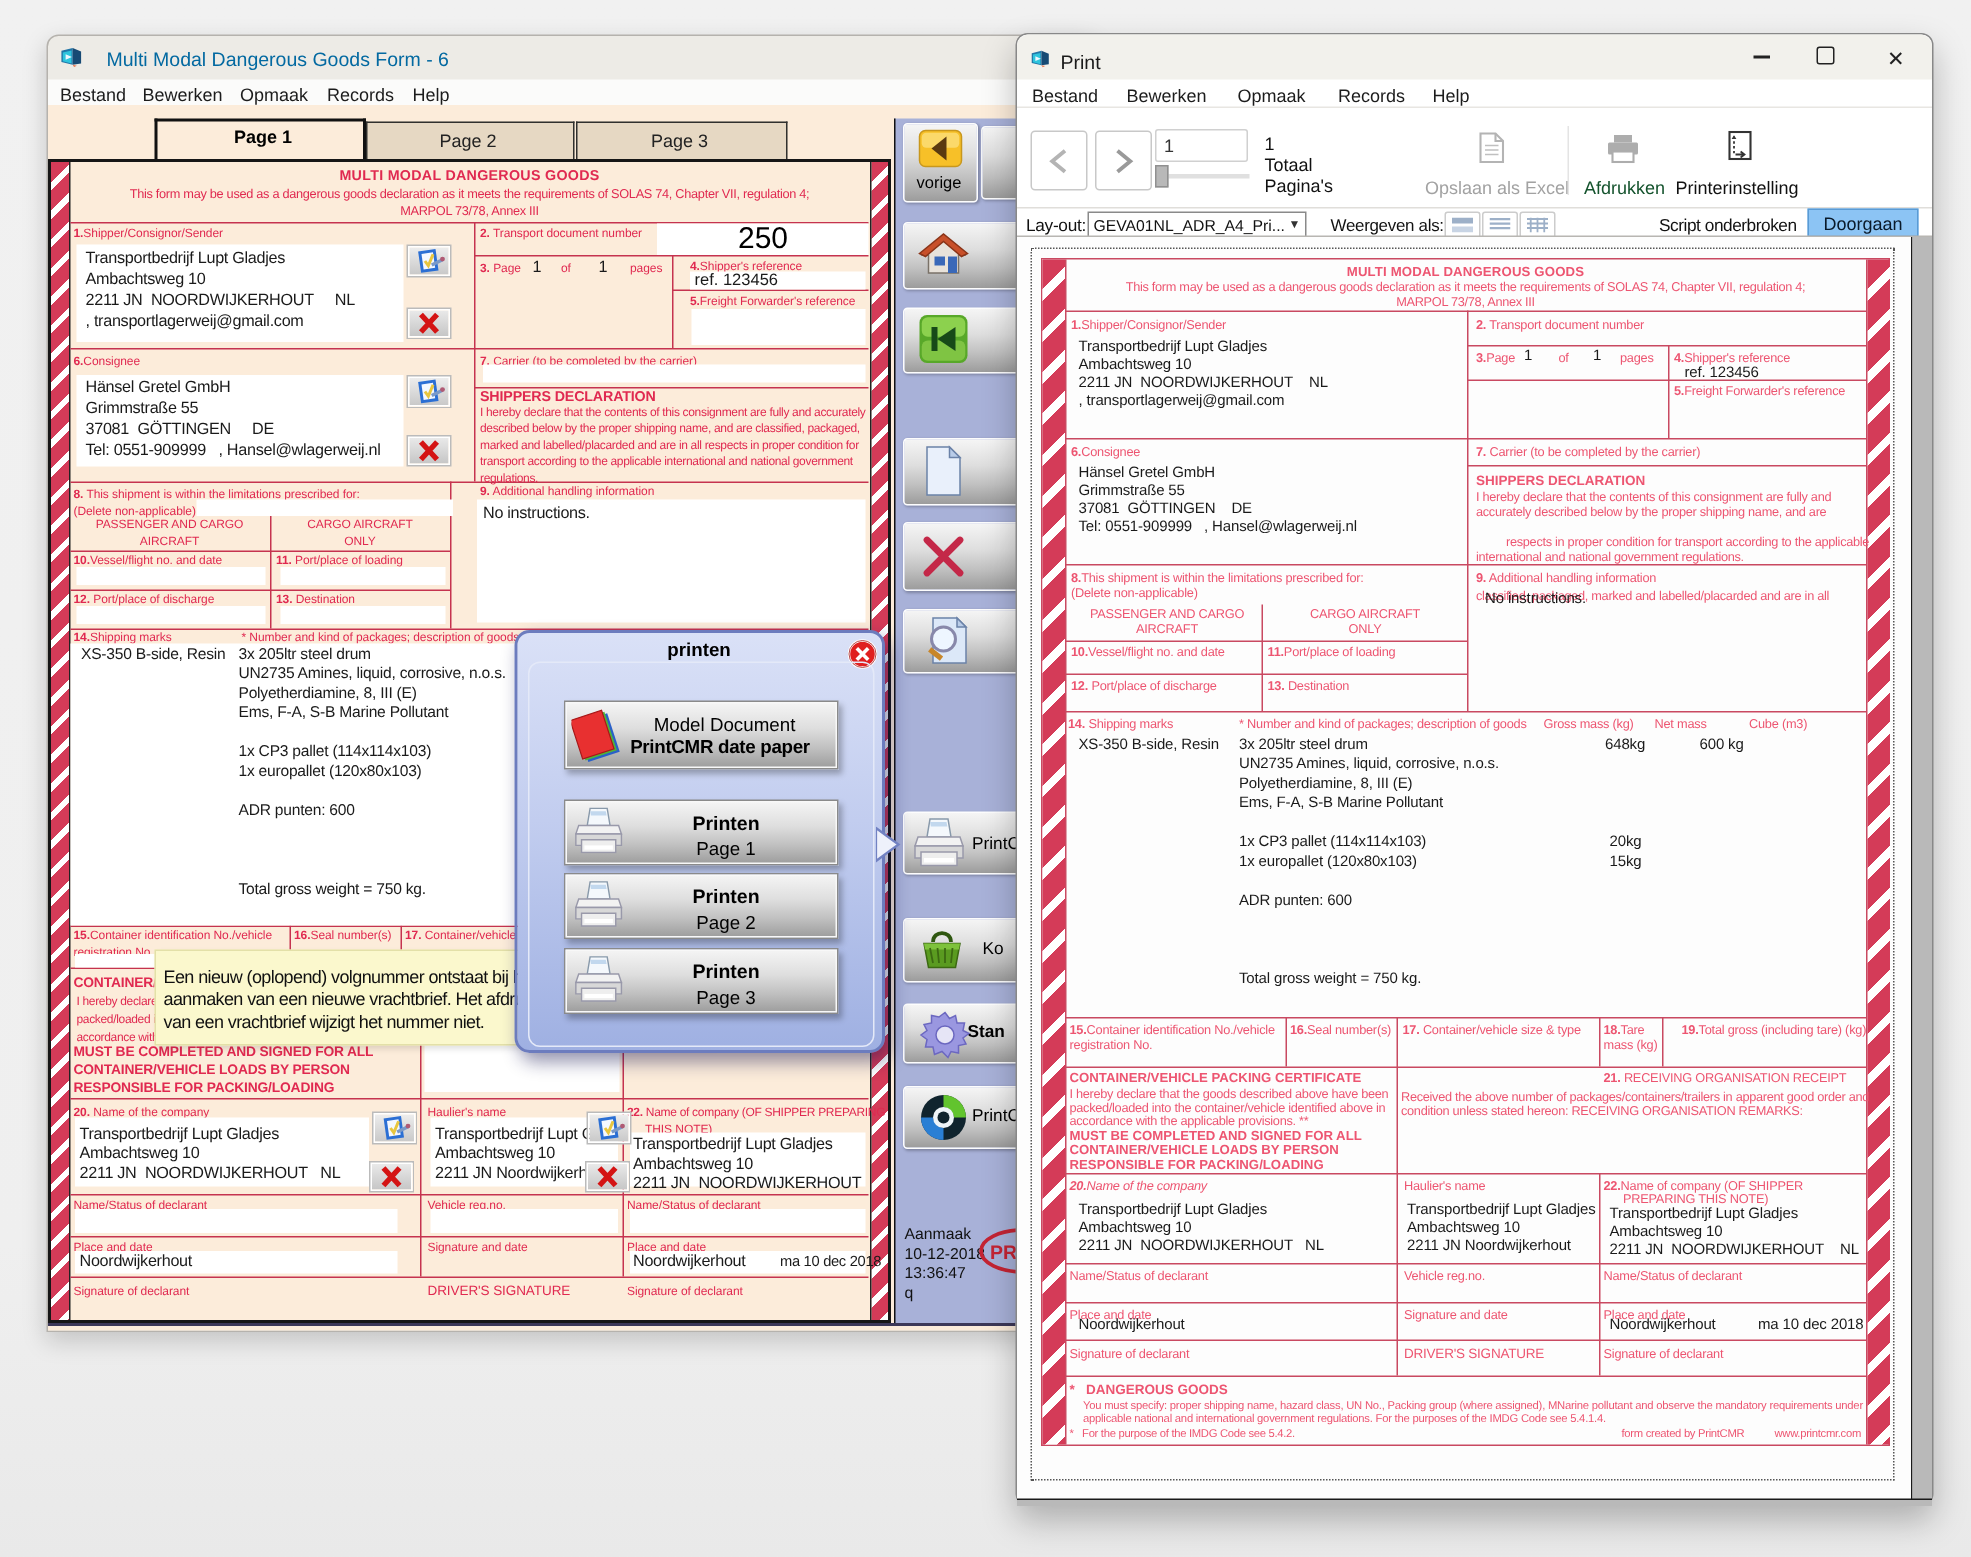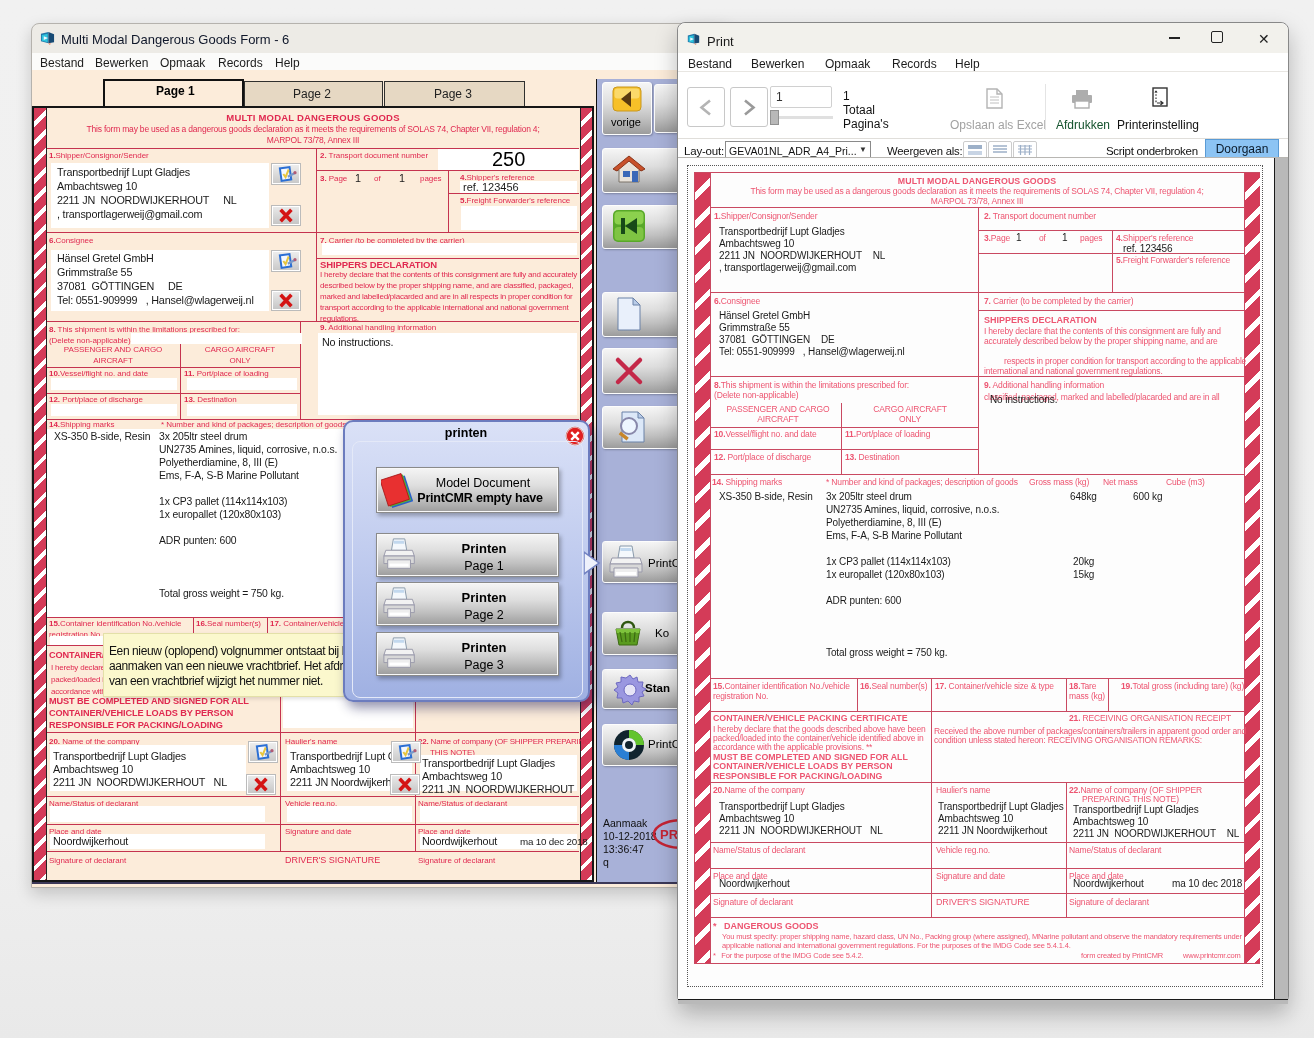--- a/index.html
+++ b/index.html
@@ -20,21 +20,21 @@
 </style></head><body>
 <div class="a" style="left:31px;top:23px;width:700px;height:865px;background:#edebe6;border-radius:8px 8px 0 0;border:1px solid #b5b2ad;box-shadow:0 6px 16px rgba(0,0,0,.18)"></div>
 
 <svg class="a" style="left:40px;top:31px" width="15" height="15" viewBox="0 0 16 16">
 <polygon points="1,3 9,1 9,13 1,11" fill="#2176a8"></polygon>
 <polygon points="9,1 15,3.5 15,12 9,13" fill="#174a74"></polygon>
 <polygon points="2,4.2 8.2,2.8 8.2,12 2,10.4" fill="#2ec4dd"></polygon>
 <polygon points="4,5.5 8.5,7.5 4,9.5" fill="#eef8ff"></polygon>
 <polygon points="9,13 12,13.6 10,14.6" fill="#e8734a"></polygon>
 </svg>
-<div class="a t13" style="left:61px;top:32px;color:#0f172a">Multi Modal Dangerous Goods Form - 6</div>
+<div class="a t13" style="left:71px;top:32px;color:#0369a1">Multi Modal Dangerous Goods Form - 6</div>
 <div class="a" style="left:32px;top:53px;width:697px;height:17px;background:#fbfbfa"></div>
 <div class="a t12" style="left:40px;top:56px;color:#1c1c1c">Bestand</div>
 <div class="a t12" style="left:95px;top:56px;color:#1c1c1c">Bewerken</div>
 <div class="a t12" style="left:160px;top:56px;color:#1c1c1c">Opmaak</div>
 <div class="a t12" style="left:218px;top:56px;color:#1c1c1c">Records</div>
 <div class="a t12" style="left:275px;top:56px;color:#1c1c1c">Help</div>
 <div class="a" style="left:32px;top:70px;width:698px;height:817px;background:#fcecda"></div>
 <div class="a" style="left:244px;top:81px;width:139px;height:25px;background:#e6d8c3;border:1px solid #30302e;border-bottom:none"></div>
 <div class="a t12" style="left:293px;top:87px;color:#222">Page 2</div>
 <div class="a" style="left:384px;top:81px;width:141px;height:25px;background:#e6d8c3;border:1px solid #30302e;border-bottom:none"></div>
@@ -333,21 +333,21 @@
   </svg>
 <div class="a" style="left:376px;top:467px;width:183px;height:46px;background:linear-gradient(180deg,#f5f5f5 0%,#dedede 40%,#c0c0c0 70%,#9c9c9c 100%);border:1px solid #8a8a8a;outline:1.5px solid #f8f8f8;outline-offset:-2.5px;box-shadow:2px 3px 4px rgba(0,0,0,.28)"></div>
 <svg class="a" style="left:381px;top:471px" width="36" height="38" viewBox="0 0 36 38">
 <g transform="rotate(-18 18 19)">
 <rect x="6" y="7" width="22" height="27" fill="#2a60c8"></rect>
 <rect x="4.5" y="5.5" width="22" height="27" fill="#50b438"></rect>
 <rect x="3" y="4" width="22" height="27" fill="#e83030" stroke="#a81818" stroke-width=".8"></rect>
 </g>
   </svg>
 <div class="a c" style="left:483px;top:476px;font-size:12.5px;color:#000">Model Document</div>
-<div class="a c" style="left:480px;top:491px;font-size:12.5px;letter-spacing:-.2px;color:#000"><b>PrintCMR empty have</b></div>
+<div class="a c" style="left:480px;top:491px;font-size:12.5px;letter-spacing:-.2px;color:#000"><b>PrintCMR date paper</b></div>
 <div class="a" style="left:376px;top:533px;width:183px;height:44px;background:linear-gradient(180deg,#f5f5f5 0%,#dedede 40%,#c0c0c0 70%,#9c9c9c 100%);border:1px solid #8a8a8a;outline:1.5px solid #f8f8f8;outline-offset:-2.5px;box-shadow:2px 3px 4px rgba(0,0,0,.28)"></div>
 <svg class="a" style="left:382px;top:537px" width="34.199999999999996" height="32.3" viewBox="0 0 36 34">
 <polygon points="10,14 26,14 24,2 12,2" fill="#f4f8fc" stroke="#8899aa" stroke-width="1"></polygon>
 <polygon points="12,4 23,4 23.6,7 12.6,7" fill="#c2d8ee"></polygon>
 <path d="M4 14 L32 14 L34 20 L2 20 Z" fill="#f2f2f2" stroke="#99a"></path>
 <path d="M2 20 L34 20 L34 28 L2 28 Z" fill="#d8d8d8" stroke="#99a"></path>
 <path d="M6 24 L30 24 L30 33 L6 33 Z" fill="#eee" stroke="#99a"></path>
 <rect x="8" y="28" width="20" height="3" fill="#fff"></rect>
 </svg>
 <div class="a c" style="left:484px;top:541px;font-size:13px;color:#000"><b>Printen</b></div>
@@ -555,21 +555,21 @@
 <div class="a rb2" style="left:713px;top:713px;font-size:8.8px">CONTAINER/VEHICLE PACKING CERTIFICATE</div>
 <div class="a rs2" style="left:713px;top:724px;">I hereby declare that the goods described above have been</div>
 <div class="a rs2" style="left:713px;top:733px;">packed/loaded into the container/vehicle identified above in</div>
 <div class="a rs2" style="left:713px;top:742px;">accordance with the applicable provisions. **</div>
 <div class="a rb2" style="left:713px;top:752px;font-size:8.8px">MUST BE COMPLETED AND SIGNED FOR ALL</div>
 <div class="a rb2" style="left:713px;top:761px;font-size:8.8px">CONTAINER/VEHICLE LOADS BY PERSON</div>
 <div class="a rb2" style="left:713px;top:771px;font-size:8.8px">RESPONSIBLE FOR PACKING/LOADING</div>
 <div class="a rl2" style="left:1069px;top:713px;"><b>21.</b> RECEIVING ORGANISATION RECEIPT</div>
 <div class="a rs2" style="left:934px;top:726px;">Received the above number of packages/containers/trailers in apparent good order and</div>
 <div class="a rs2" style="left:934px;top:735px;">condition unless stated hereon: RECEIVING ORGANISATION REMARKS:</div>
-<div class="a rl2" style="left:713px;top:785px;"><b>20.</b>Name of the company</div>
+<div class="a rl2" style="left:713px;top:785px;font-style:italic;"><b>20.</b>Name of the company</div>
 <div class="a rl2" style="left:936px;top:785px;">Haulier's name</div>
 <div class="a rl2" style="left:1069px;top:785px;"><b>22.</b>Name of company (OF SHIPPER</div>
 <div class="a rl2" style="left:1082px;top:794px;">PREPARING THIS NOTE)</div>
 <div class="a t105" style="left:719px;top:801px;">Transportbedrijf Lupt Gladjes</div>
 <div class="a t105" style="left:719px;top:813px;">Ambachtsweg 10</div>
 <div class="a t105" style="left:719px;top:825px;">2211 JN&nbsp;&nbsp;NOORDWIJKERHOUT&nbsp;&nbsp;&nbsp;NL</div>
 <div class="a t105" style="left:938px;top:801px;">Transportbedrijf Lupt Gladjes</div>
 <div class="a t105" style="left:938px;top:813px;">Ambachtsweg 10</div>
 <div class="a t105" style="left:938px;top:825px;">2211 JN Noordwijkerhout</div>
 <div class="a t105" style="left:1073px;top:804px;">Transportbedrijf Lupt Gladjes</div>

